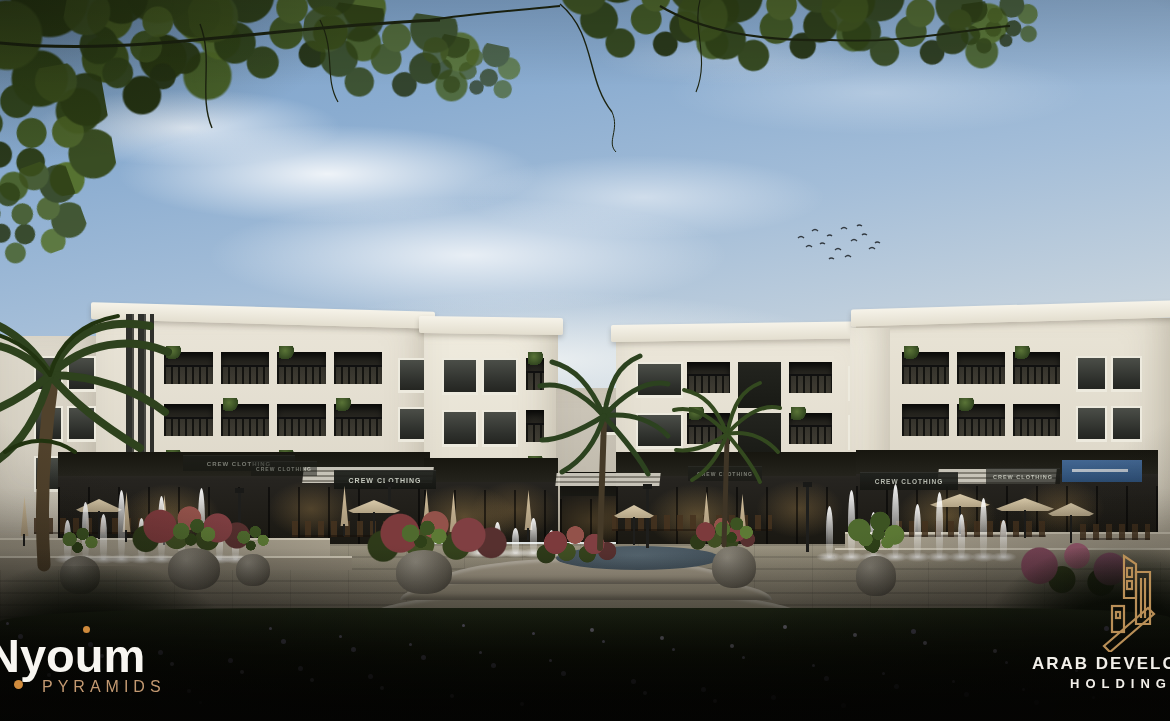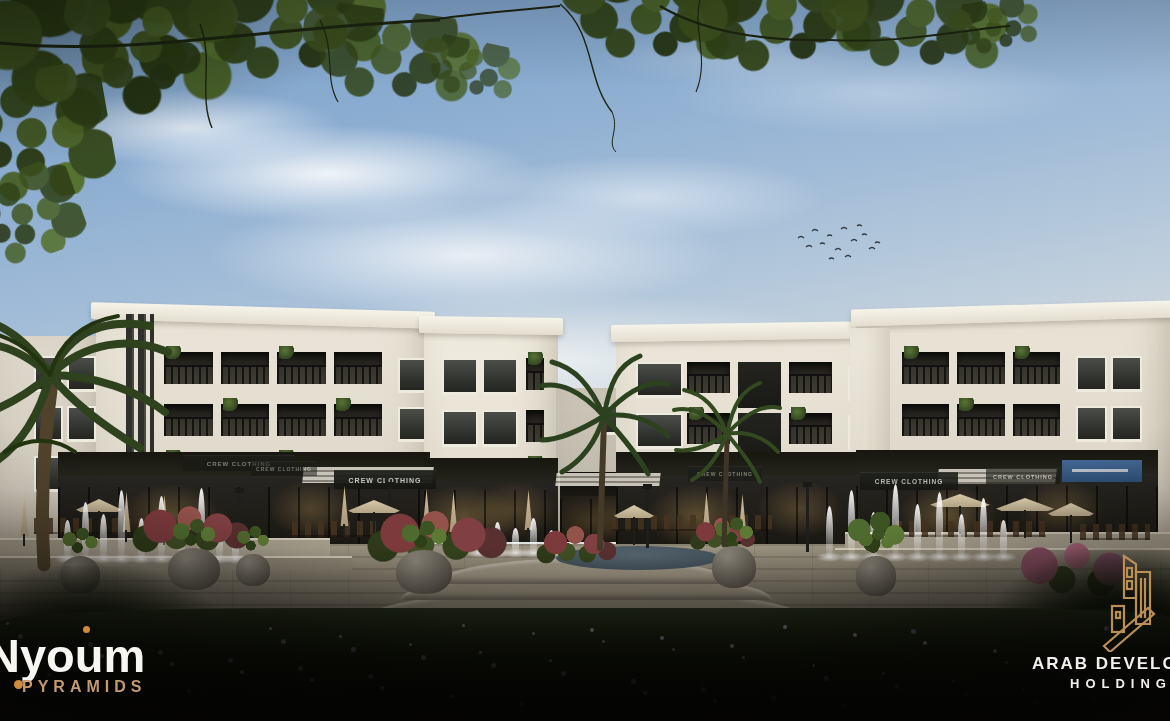--- a/index.html
+++ b/index.html
@@ -97,21 +97,21 @@
   .flower{border-radius:50%;}
   .vignette{left:0;top:0;width:1170px;height:721px;pointer-events:none;background:
     radial-gradient(ellipse 120% 90% at 50% 30%, transparent 52%, rgba(10,9,6,.45) 86%, rgba(6,6,4,.72) 100%),
     linear-gradient(180deg, rgba(0,0,0,.15) 0%, transparent 12%, transparent 76%, rgba(0,0,0,.82) 98%),
     radial-gradient(60% 45% at 0% 100%, rgba(0,0,0,.55), transparent 72%),
     radial-gradient(55% 45% at 100% 100%, rgba(0,0,0,.5), transparent 72%),
     radial-gradient(42% 32% at 0% 0%, rgba(8,10,4,.38), transparent 72%);}
   
   .nyoum{left:-14px;top:628px;width:220px;height:80px;z-index:40;}
   .nyoum-name{position:absolute;left:0;top:0;font-size:47px;font-weight:800;color:#f8f6f1;letter-spacing:0;}
-  .nyoum-sub{position:absolute;left:36px;top:50px;font-size:16px;font-weight:bold;letter-spacing:5px;}
+  .nyoum-sub{position:absolute;left:56px;top:50px;font-size:16px;font-weight:normal;letter-spacing:5px;}
   .dot{position:absolute;border-radius:50%;}
   .adh{left:1028px;top:552px;width:240px;height:150px;z-index:40;}
   .adh-line1{position:absolute;left:4px;top:102px;font-size:17px;font-weight:800;color:#f2efe9;letter-spacing:2px;white-space:nowrap;}
   .adh-line2{position:absolute;left:42px;top:124px;font-size:13px;font-weight:bold;color:#f2efe9;letter-spacing:6px;white-space:nowrap;}
   svg{display:block;}
 </style>
 </head>
 <body>
 
 <div id="stage">

